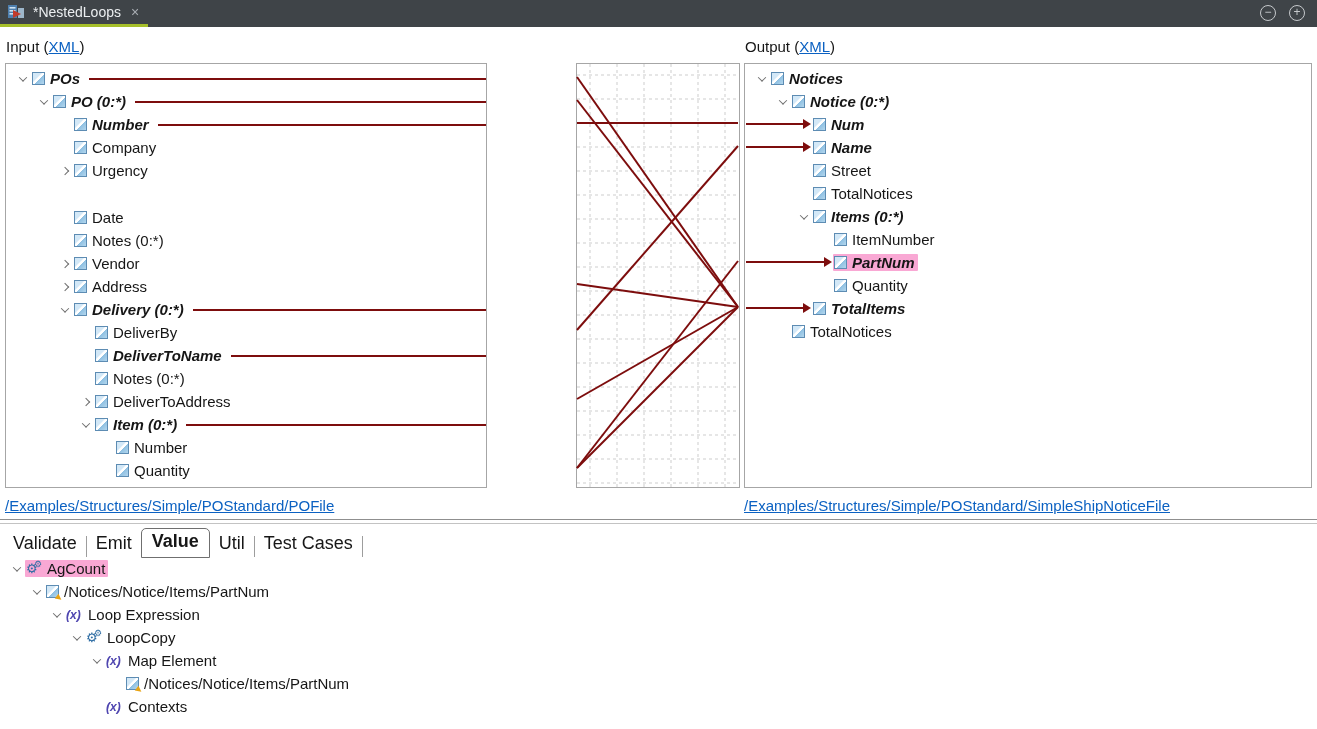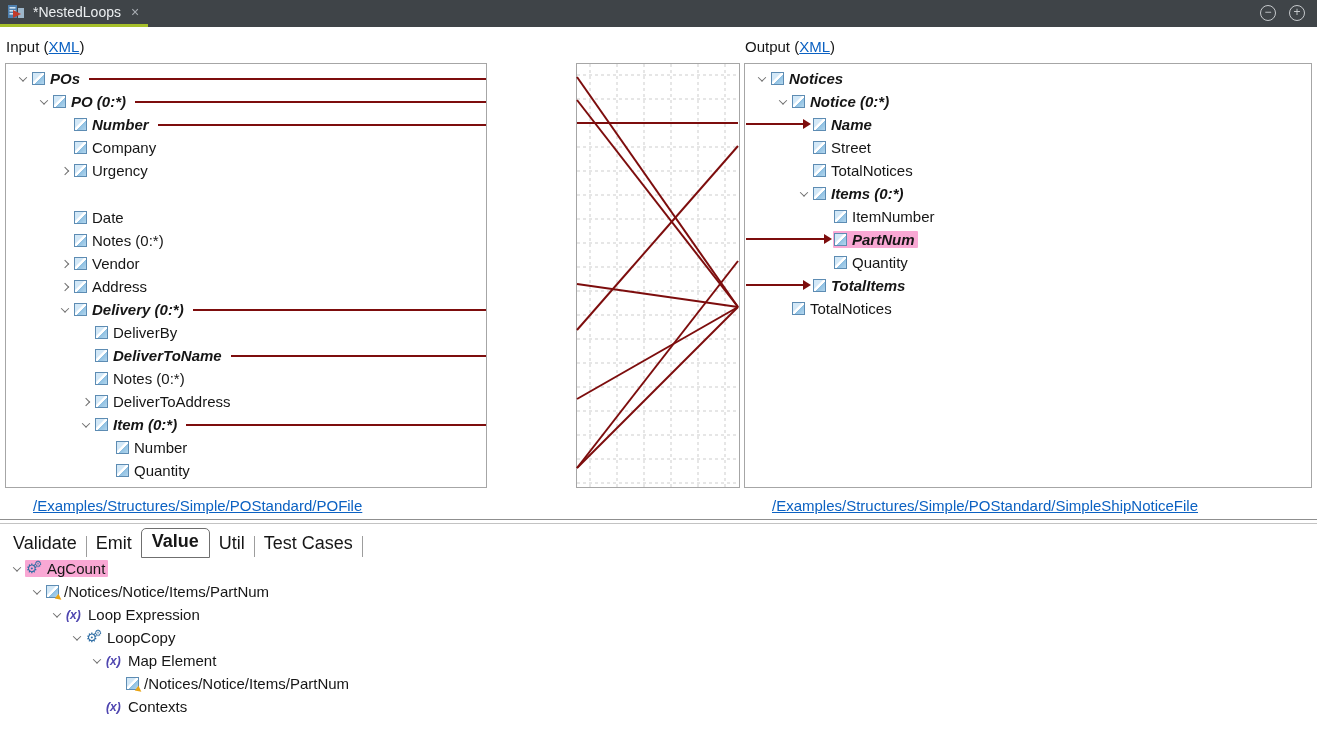--- a/index.html
+++ b/index.html
@@ -23,21 +23,21 @@
   .tab-close{color:#a9aeb3;font-size:14px;margin-left:10px;line-height:1;}
   .tb-right{position:absolute;right:12px;top:5px;display:flex;gap:13px;}
   .circle-btn{width:16px;height:16px;border:1.5px solid #c6c9cc;border-radius:50%;color:#c6c9cc;
       font-size:12px;line-height:13px;text-align:center;display:inline-block;}
 
   
   .pane-head{position:absolute;top:38px;font-size:15px;color:#161616;white-space:nowrap;}
   .pane-head a{color:var(--link);text-decoration:underline;}
   #input-head{left:6px;}
   #output-head{left:745px;}
-  .file-link{position:absolute;top:497px;font-size:15px;color:var(--link);text-decoration:underline;white-space:nowrap;margin-left:28px;}
+  .file-link{position:absolute;top:497px;font-size:15px;color:var(--link);text-decoration:underline;white-space:nowrap;}
   #input-file{left:5px;}
   #output-file{left:744px;}
 
   
   .tree-panel{position:absolute;top:63px;height:425px;border:1px solid var(--border);background:#fff;overflow:hidden;padding-top:3px;}
   #input-panel{left:5px;width:482px;}
   #output-panel{left:744px;width:568px;}
 
   .trow{position:relative;display:flex;align-items:center;height:23px;font-size:15px;color:#161616;white-space:nowrap;}
   .chevbox{width:17px;flex:none;display:inline-flex;justify-content:center;align-items:center;}
@@ -269,20 +269,28 @@
         </span>
       </div>
       <div class="trow" style="padding-left: 29px;">
         <span class="chevbox">
           <span class="chev down"></span>
         </span>
         <span class="isel">
           <span class="eicon"></span>
           <span class="lbl b">Notice (0:*)</span>
         </span>
+      </div>
+      <div class="trow" style="padding-left: 50px;">
+        <span class="chevbox"></span>
+        <span class="isel">
+          <span class="eicon"></span>
+          <span class="lbl b">Num</span>
+        </span>
+        <span class="oarrow" style="width: 57px;"></span>
       </div>
       <div class="trow" style="padding-left: 50px;">
         <span class="chevbox"></span>
         <span class="isel">
           <span class="eicon"></span>
           <span class="lbl b">Name</span>
         </span>
         <span class="oarrow" style="width: 57px;"></span>
       </div>
       <div class="trow" style="padding-left: 50px;">

